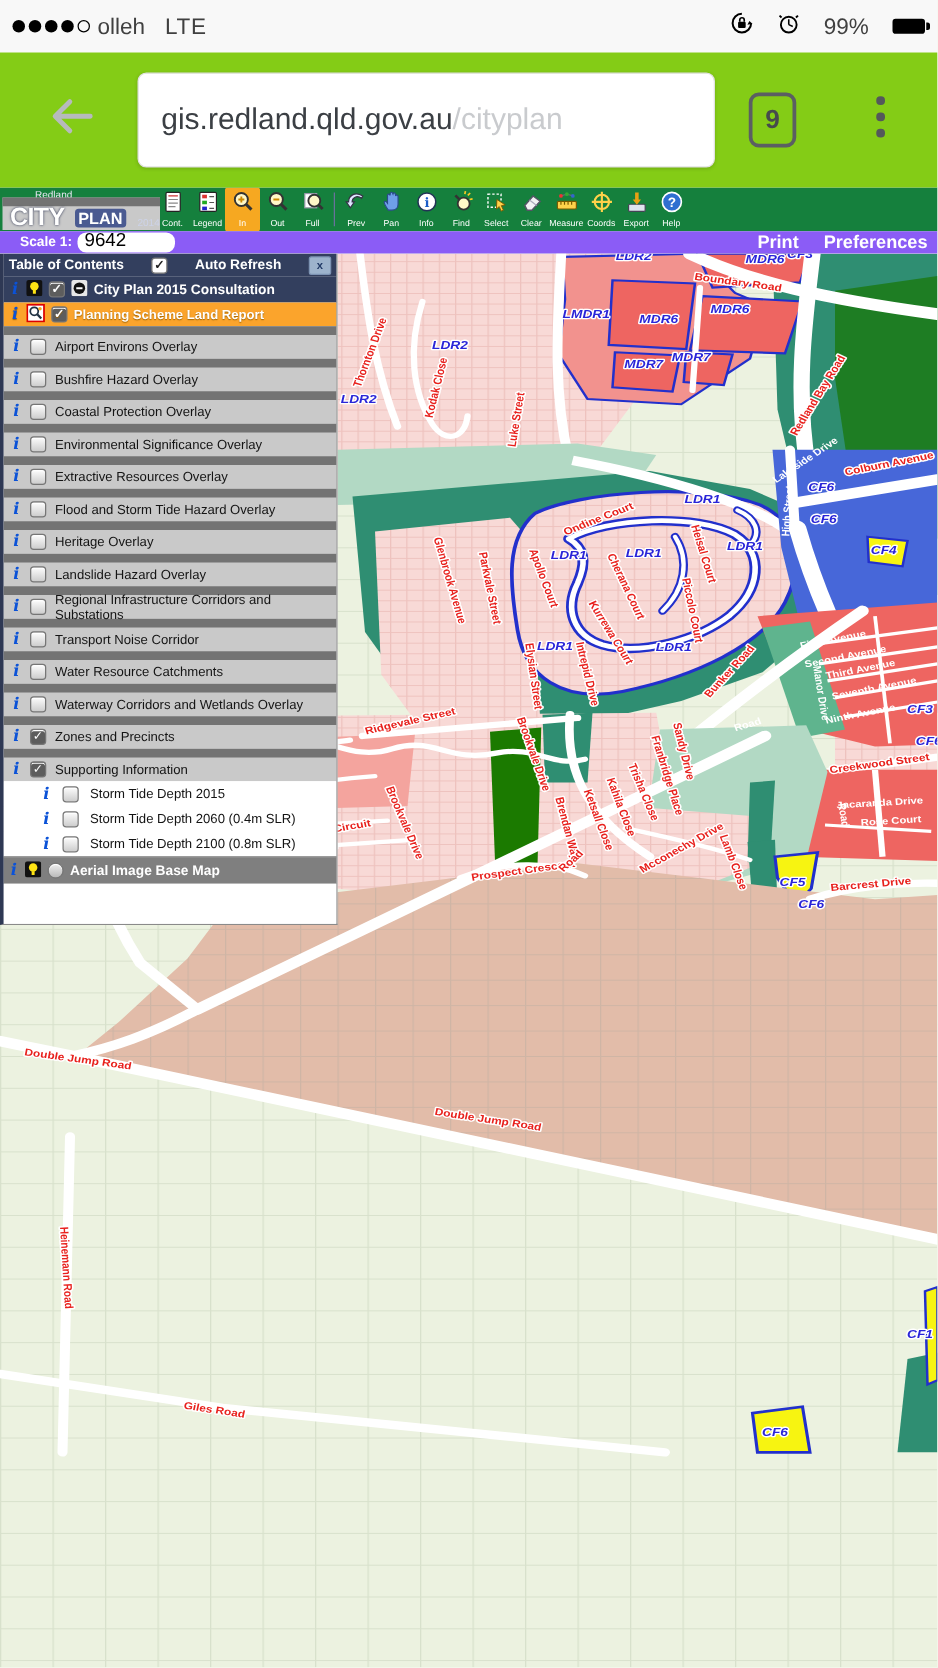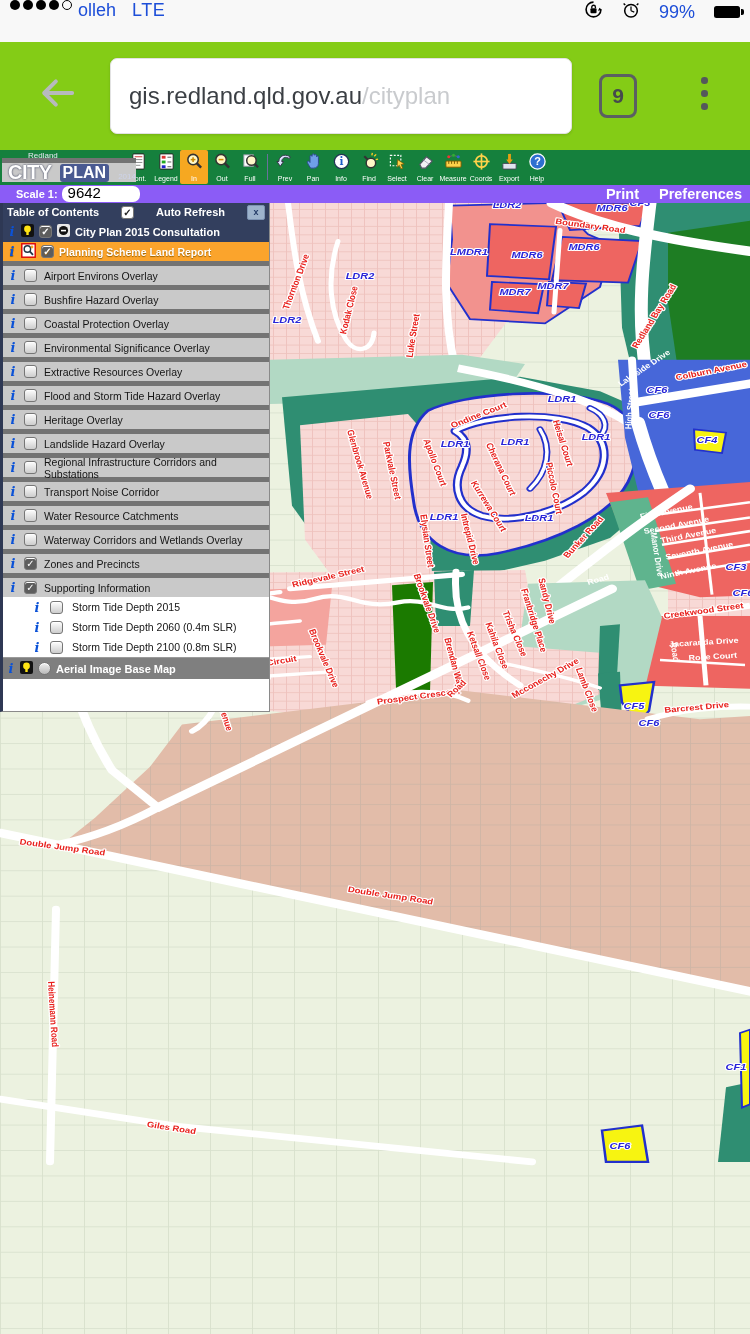--- a/index.html
+++ b/index.html
@@ -1,21 +1,21 @@
 <!DOCTYPE html>
 <html><head>
 <meta charset="utf-8">
 <style>
   html,body{margin:0;padding:0}
   body{width:750px;height:1334px;position:relative;overflow:hidden;background:#fff;
        font-family:"Liberation Sans",sans-serif;-webkit-font-smoothing:antialiased}
 
   
-  .statusbar{height:42px;background:#f8f8f8;display:flex;align-items:flex-start;padding:0 10px;
-             font-size:18px;color:#1d4ed8;position:relative}
+  .statusbar{height:42px;background:#f8f8f8;display:flex;align-items:center;padding:0 10px;
+             font-size:18px;color:#404040;position:relative}
   .sigdots{display:flex;align-items:center;gap:3px;margin-right:6px}
   .dot{width:10px;height:10px;border-radius:50%;background:#000}
   .dot.o{background:transparent;border:1.5px solid #000;width:8px;height:8px}
   .carrier{margin-right:16px}
   .net{letter-spacing:.5px}
   .sb-time{position:absolute;left:0;right:0;text-align:center;font-weight:700;font-size:18px}
   .sb-right{margin-left:auto;display:flex;align-items:center;gap:19px;z-index:2}
   .batt{width:26px;height:12px;background:#000;border-radius:2.5px;position:relative}
   .batt:after{content:"";position:absolute;right:-3.5px;top:3px;width:2.5px;height:6px;background:#000;
               border-radius:0 2px 2px 0}
@@ -34,21 +34,21 @@
   .menudots{position:absolute;left:701px;top:35px;display:flex;flex-direction:column;gap:6.5px}
   .menudots i{width:6.5px;height:6.5px;border-radius:50%;background:#54585b;display:block}
 
   
   .gisheader{height:35px;background:#15803d;display:flex;align-items:flex-start;overflow:hidden}
   .logo{width:124px;position:relative;flex:none;color:#fff}
   .logo .r{position:absolute;left:28px;top:1px;font-size:8px;color:#e8e8f4}
   .logo .row{position:absolute;left:2px;top:8px;display:flex;align-items:center}
   .logo .city{font-size:20px;font-weight:700;letter-spacing:-.5px;color:#fff;
               text-shadow:0 0 2px #1a2142}
-  .logo .plan{font-size:16px;font-weight:700;background:#4a5a91;border-radius:3px;padding:0 3px;
+  .logo .plan{font-size:13px;font-weight:700;background:#4a5a91;border-radius:3px;padding:0 3px;
               margin-left:1px;color:#fff}
   .logo .yr{font-size:8px;align-self:flex-end;margin:0 0 1px 2px;color:#cdd3e8}
   .tbar{display:flex;align-items:stretch}
   .tbtn{width:28px;display:flex;flex-direction:column;align-items:center;justify-content:flex-end;
         padding:2px 0 1px 0;cursor:pointer}
   .tbtn svg{width:19px;height:19px;flex:none}
   .tbtn .tlabel{font-size:7px;line-height:8px;color:#fff;white-space:nowrap}
   .tbtn.active{background:#f6a821;border-radius:2px}
   .tsep{width:1px;background:#69719b;margin:4px 3px}
 
@@ -75,21 +75,21 @@
        border-left:3px solid #2e3854;border-right:1px solid #8a8a8a;border-bottom:1px solid #8a8a8a}
   .toc-header{height:18px;background:#333f5e;color:#fff;font-size:11px;font-weight:700;
               display:flex;align-items:center;justify-content:space-between;gap:6px;padding:0 4px}
   .toc-close{width:16px;height:13px;background:#9db3cc;color:#223a66;font-size:9px;font-weight:700;
              display:flex;align-items:center;justify-content:center;border-radius:2px;
              border:1px solid #7d93b3;cursor:pointer}
   .row-root{height:21px;background:#333f5e;color:#fff;font-weight:700;font-size:11px;
             display:flex;align-items:center;gap:5px;padding-left:5px}
   .row-plan{height:19px;background:#fba42c;color:#fff;font-weight:700;font-size:10.5px;
             display:flex;align-items:center;gap:5px;padding-left:5px;text-shadow:0 1px 1px #996000}
-  .row{height:19px;background:#c9c9c9;border-top:5px solid #737373;display:flex;align-items:center;
+  .row{height:19px;background:#c9c9c9;border-top:7px solid #737373;display:flex;align-items:center;
        gap:7px;padding-left:6px;font-size:10.5px;color:#141414;cursor:pointer}
   .row-sub{height:20px;background:#fff;border-top:none;padding-left:30px;gap:9px}
   .row-aerial{height:21px;background:#7f7f7f;border-top:1px solid #9a9a9a;color:#fff;
               font-weight:700;font-size:11px;display:flex;align-items:center;gap:5px;padding-left:4px}
   .toc-filler{height:32px;background:#fff}
   .iico{font-family:"DejaVu Serif",serif;font-style:italic;font-weight:700;color:#0b52d7;
         font-size:13px;line-height:13px;width:8px;flex:none;text-align:center}
   .chk{width:13px;height:13px;border:1px solid #767676;border-radius:3px;flex:none;box-sizing:border-box;
        background:linear-gradient(#fdfdfd,#cdcdcd);box-shadow:inset 0 1px 0 #fff;cursor:pointer;
        font-size:10px;line-height:11px;text-align:center;color:transparent}

